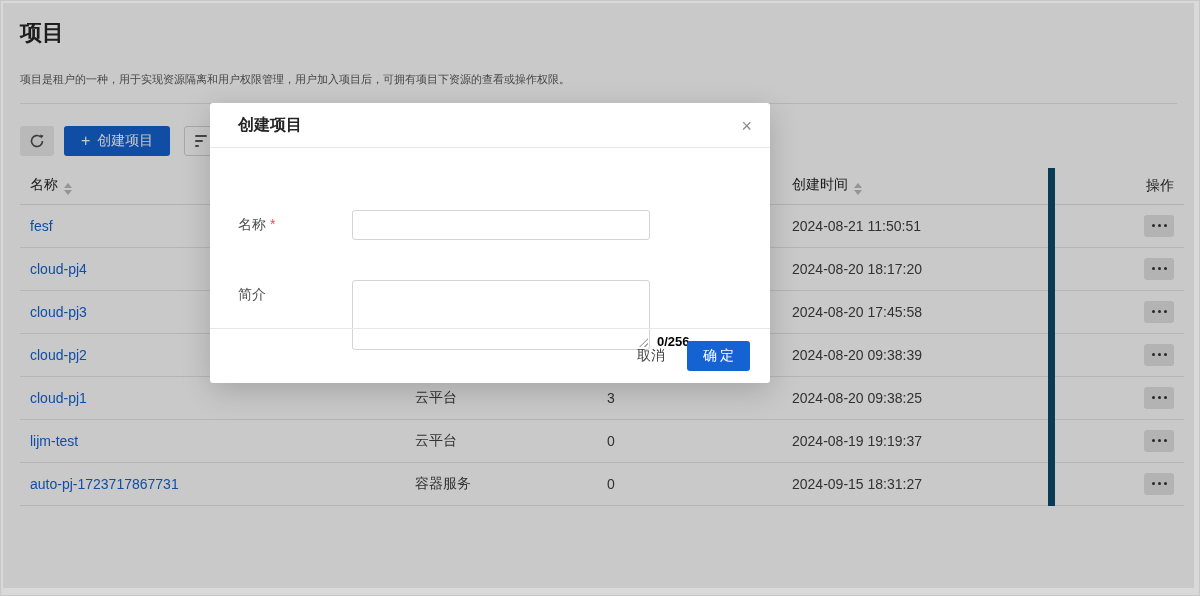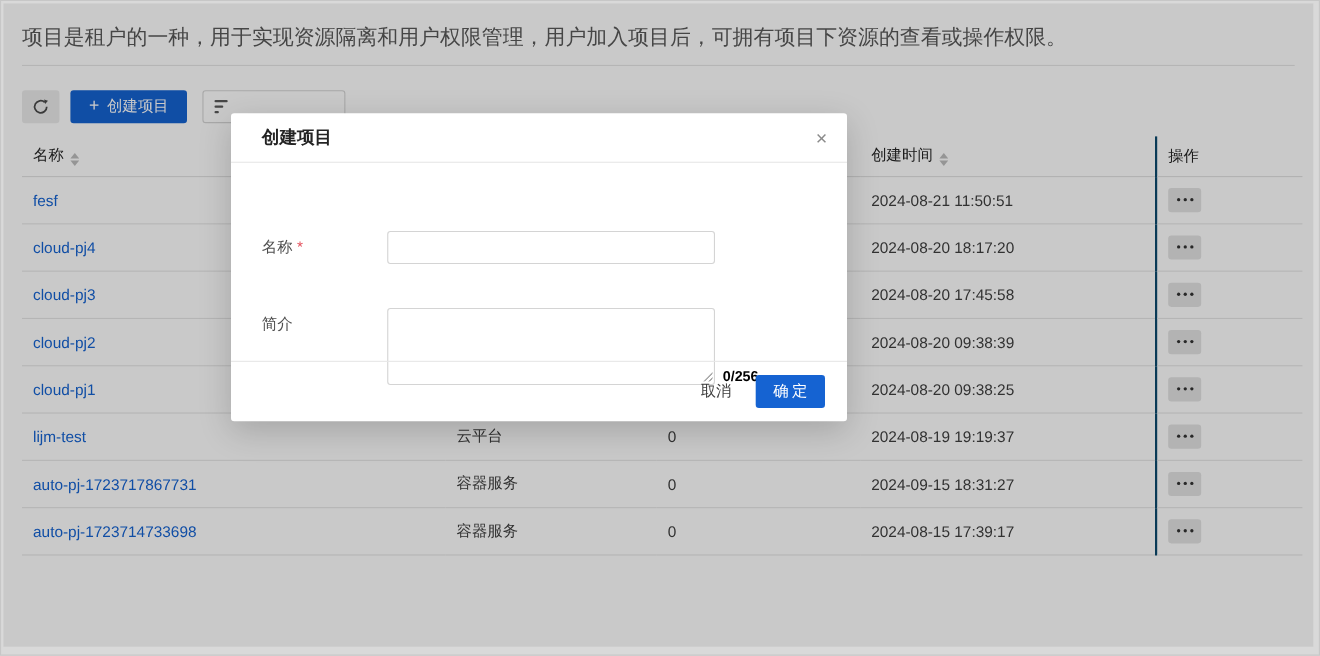--- a/index.html
+++ b/index.html
@@ -6,41 +6,41 @@
   body{
     width:1200px;height:596px;position:relative;overflow:hidden;
     background:#d9d9d9;box-shadow:inset 0 0 0 1px #c7c7c7;
     font-family:"Liberation Sans","DejaVu Sans",sans-serif;
     -webkit-font-smoothing:antialiased;
   }
   
   .app{position:absolute;left:3px;top:3px;width:1191px;height:585px;background:#ffffff;}
   .page-head{padding:15px 17px 0;}
   .page-title{margin:0;font-size:22px;line-height:30px;font-weight:700;color:#262626;}
-  .page-desc{margin:8px 0 0;font-size:19px;line-height:18px;color:#595959;}
+  .page-desc{margin:22px 0 0;font-size:11px;line-height:18px;color:#595959;}
   .head-divider{margin-top:15px;border-bottom:1px solid #e6e6e6;}
   
   .toolbar{margin-top:22px;padding:0 17px;display:flex;align-items:center;}
   .btn{border:none;border-radius:3px;font-size:14px;cursor:pointer;box-sizing:border-box;}
   .btn-refresh{width:34px;height:30px;background:#ebebeb;display:flex;align-items:center;justify-content:center;}
   .btn-primary{height:30px;margin-left:10px;padding:0 17px;background:#1563d2;color:#fff;display:inline-flex;align-items:center;}
   .btn-primary .plus{font-size:16px;font-weight:400;margin-right:7px;line-height:1;}
   .btn-filter{height:30px;margin-left:14px;width:130px;background:#fff;border:1px solid #d6d6d6;display:inline-flex;align-items:center;padding:0 10px;}
   .filter-icon{display:inline-flex;flex-direction:column;align-items:flex-start;}
   .filter-icon i{display:block;height:2px;background:#5a5a5a;border-radius:1px;margin:1.5px 0;}
   .filter-icon i:nth-child(1){width:12px;}
   .filter-icon i:nth-child(2){width:8px;}
   .filter-icon i:nth-child(3){width:4px;}
   
   .table-wrap{margin:12px 10px 0 17px;}
   table{width:100%;border-collapse:collapse;table-layout:fixed;}
   th,td{padding:0 10px;text-align:left;font-weight:400;box-sizing:border-box;overflow:hidden;white-space:nowrap;}
   th{height:36px;font-size:14px;color:#262626;border-bottom:1px solid #e2e2e2;}
   td{height:43px;font-size:14px;color:#404040;border-bottom:1px solid #e6e6e6;}
-  .c-actions{text-align:left;border-left:2px solid #0c4a6e;font-family:Liberation Mono, monospace;}
+  .c-actions{text-align:right;border-left:7px solid #0c4a6e;font-family:Liberation Mono, monospace;}
   a.name-link{color:#1563d2;text-decoration:none;text-align:right;}
   .sort{display:inline-flex;flex-direction:column;margin-left:6px;vertical-align:1px;}
   .sort i{width:0;height:0;border-left:4px solid transparent;border-right:4px solid transparent;display:block;}
   .sort .up{border-bottom:5px solid #bdbdbd;margin-bottom:2px;}
   .sort .down{border-top:5px solid #bdbdbd;}
   .more{display:inline-flex;align-items:center;justify-content:center;width:30px;height:22px;background:#e3e3e3;border:none;border-radius:3px;cursor:pointer;}
   .more .dot{width:3px;height:3px;border-radius:50%;background:#333;margin:0 1.5px;display:block;}
   
   .overlay{position:absolute;left:3px;top:3px;width:1191px;height:585px;background:rgba(0,0,0,0.21);z-index:10;}
   
@@ -68,20 +68,21 @@
                 display:flex;align-items:center;justify-content:flex-end;padding-right:20px;box-sizing:border-box;}
   .btn-cancel{background:none;border:none;font-size:14px;color:#3f3f3f;height:30px;padding:0 14px;cursor:pointer;}
   .btn-confirm{margin-left:8px;height:30px;background:#1563d2;color:#fff;border:none;border-radius:3px;
                font-size:14px;padding:0 13px 0 16px;letter-spacing:3px;cursor:pointer;}
 </style>
 </head>
 <body>
 
 <div class="app">
   <div class="page-head">
+    <h1 class="page-title">项目</h1>
     <p class="page-desc">项目是租户的一种，用于实现资源隔离和用户权限管理，用户加入项目后，可拥有项目下资源的查看或操作权限。</p>
     <div class="head-divider"></div>
   </div>
 
   <div class="toolbar">
     <button class="btn btn-refresh">
       <span style="display:flex;">
         <svg width="16" height="16" viewBox="0 0 16 16">
           <path d="M13.5 8a5.5 5.5 0 1 1-1.8-4.05" fill="none" stroke="#4a4a4a" stroke-width="1.6"></path>
           <path d="M11.1 1.4 L14.6 2.7 L12.0 5.5 Z" fill="#4a4a4a"></path>
@@ -216,33 +217,20 @@
           <td><span>0</span></td>
           <td><span>2024-09-15 18:31:27</span></td>
           <td class="c-actions"><button class="more">
                 <span style="display:inline-flex;">
                   <i class="dot"></i>
                   <i class="dot"></i>
                   <i class="dot"></i>
                 </span>
               </button></td>
         </tr>
-        <tr>
-          <td><a class="name-link" href="#">auto-pj-1723714733698</a></td>
-          <td><span>容器服务</span></td>
-          <td><span>0</span></td>
-          <td><span>2024-08-15 17:39:17</span></td>
-          <td class="c-actions"><button class="more">
-                <span style="display:inline-flex;">
-                  <i class="dot"></i>
-                  <i class="dot"></i>
-                  <i class="dot"></i>
-                </span>
-              </button></td>
-        </tr>
       </tbody>
     </table>
   </div>
 </div>
 
 <div class="overlay"></div>
 
 <div class="modal">
   <div class="modal-header">
     <span>创建项目</span>

